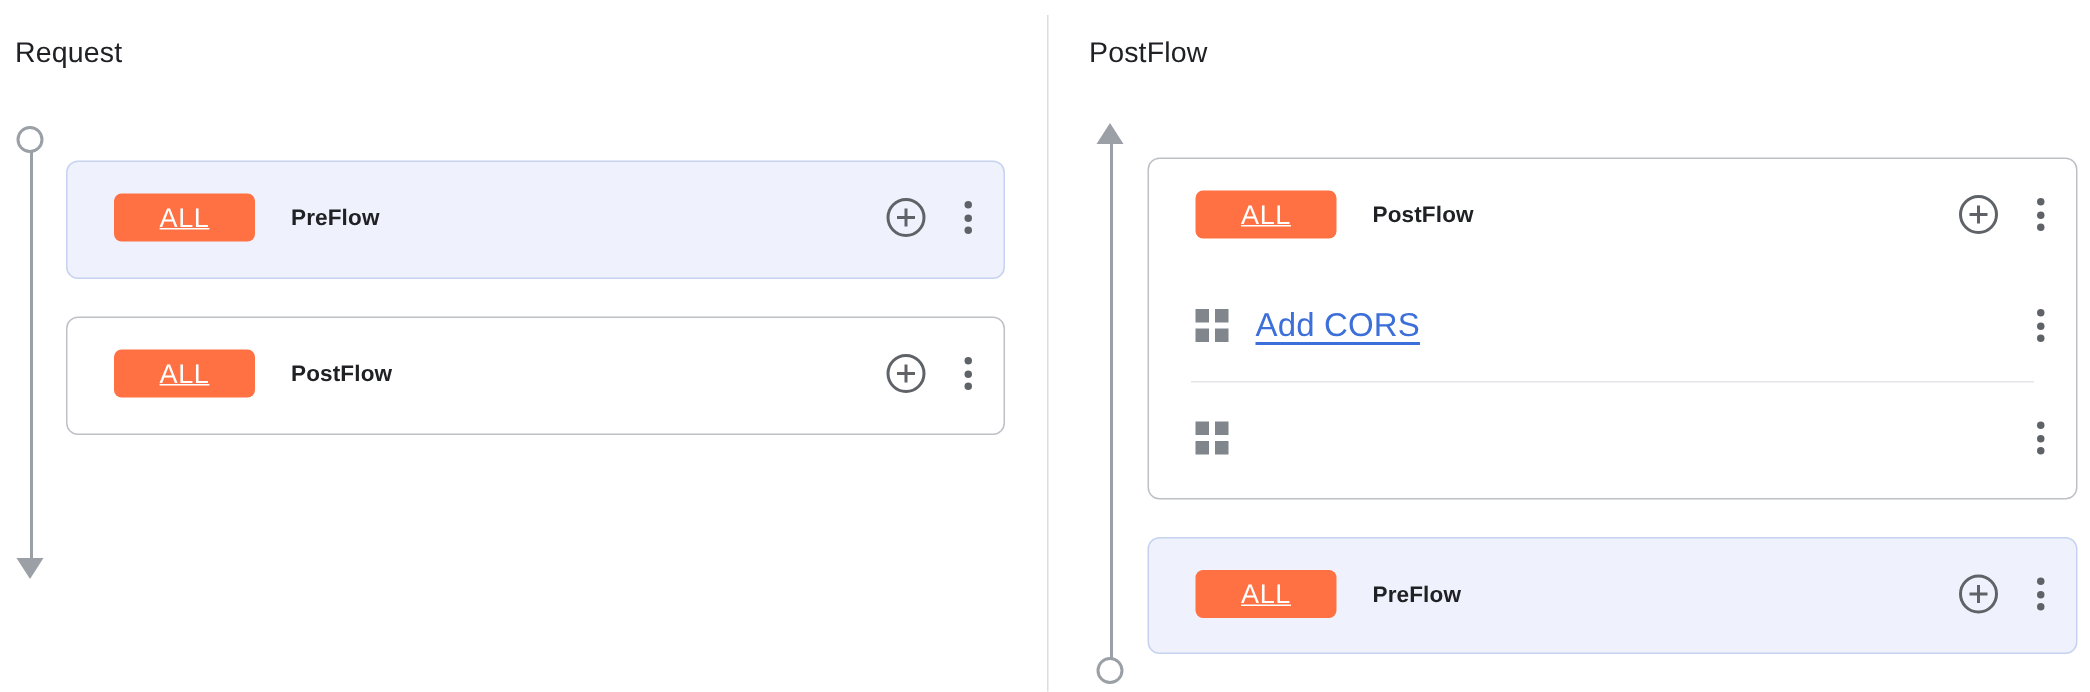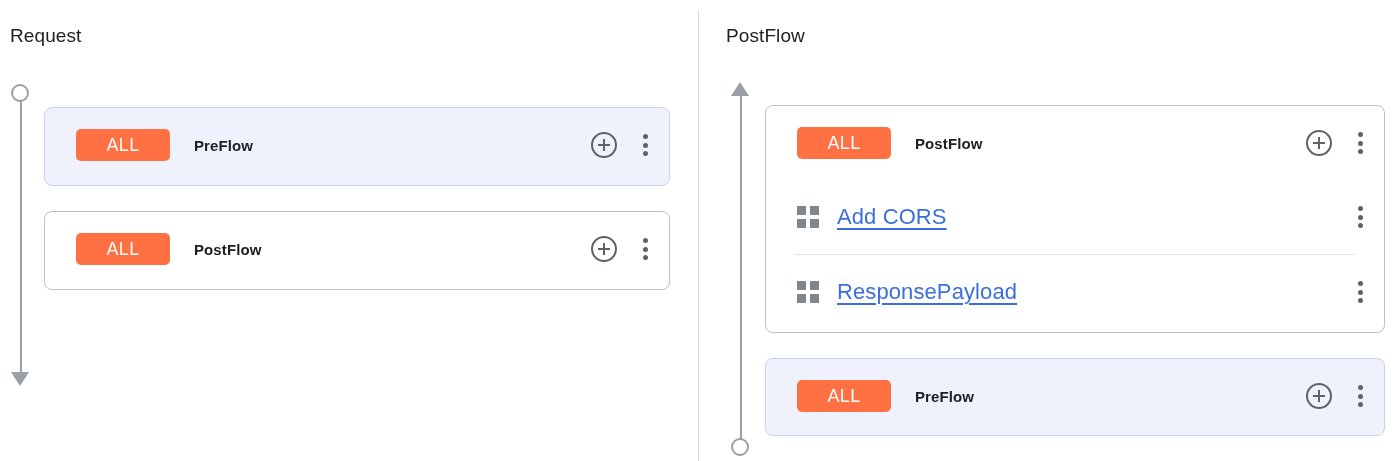--- a/index.html
+++ b/index.html
@@ -137,20 +137,21 @@
     height: 32px;
     padding: 0 10px;
     box-sizing: border-box;
     background: #ff7043;
     color: #ffffff;
     border-radius: 5px;
     font-size: 18px;
     line-height: 32px;
     letter-spacing: .4px;
     font-weight: 400;
+    text-decoration: underline;
   }
 
   .flow-name {
     margin-left: 24px;
     font-size: 15px;
     font-weight: 700;
     color: #202124;
     letter-spacing: .1px;
     white-space: nowrap;
   }
@@ -323,21 +324,20 @@
 
     <div class="row-sep"></div>
 
     <div class="card-row policy-row">
       <span class="grid-icon">
         <i></i>
         <i></i>
         <i></i>
         <i></i>
       </span>
-      <span class="policy-link">ResponsePayload</span>
       <span class="spacer"></span>
       <span class="kebab-icon">
         <i></i>
         <i></i>
         <i></i>
       </span>
     </div>
   </div>
 
   <div class="card selected" id="res-card-1">

